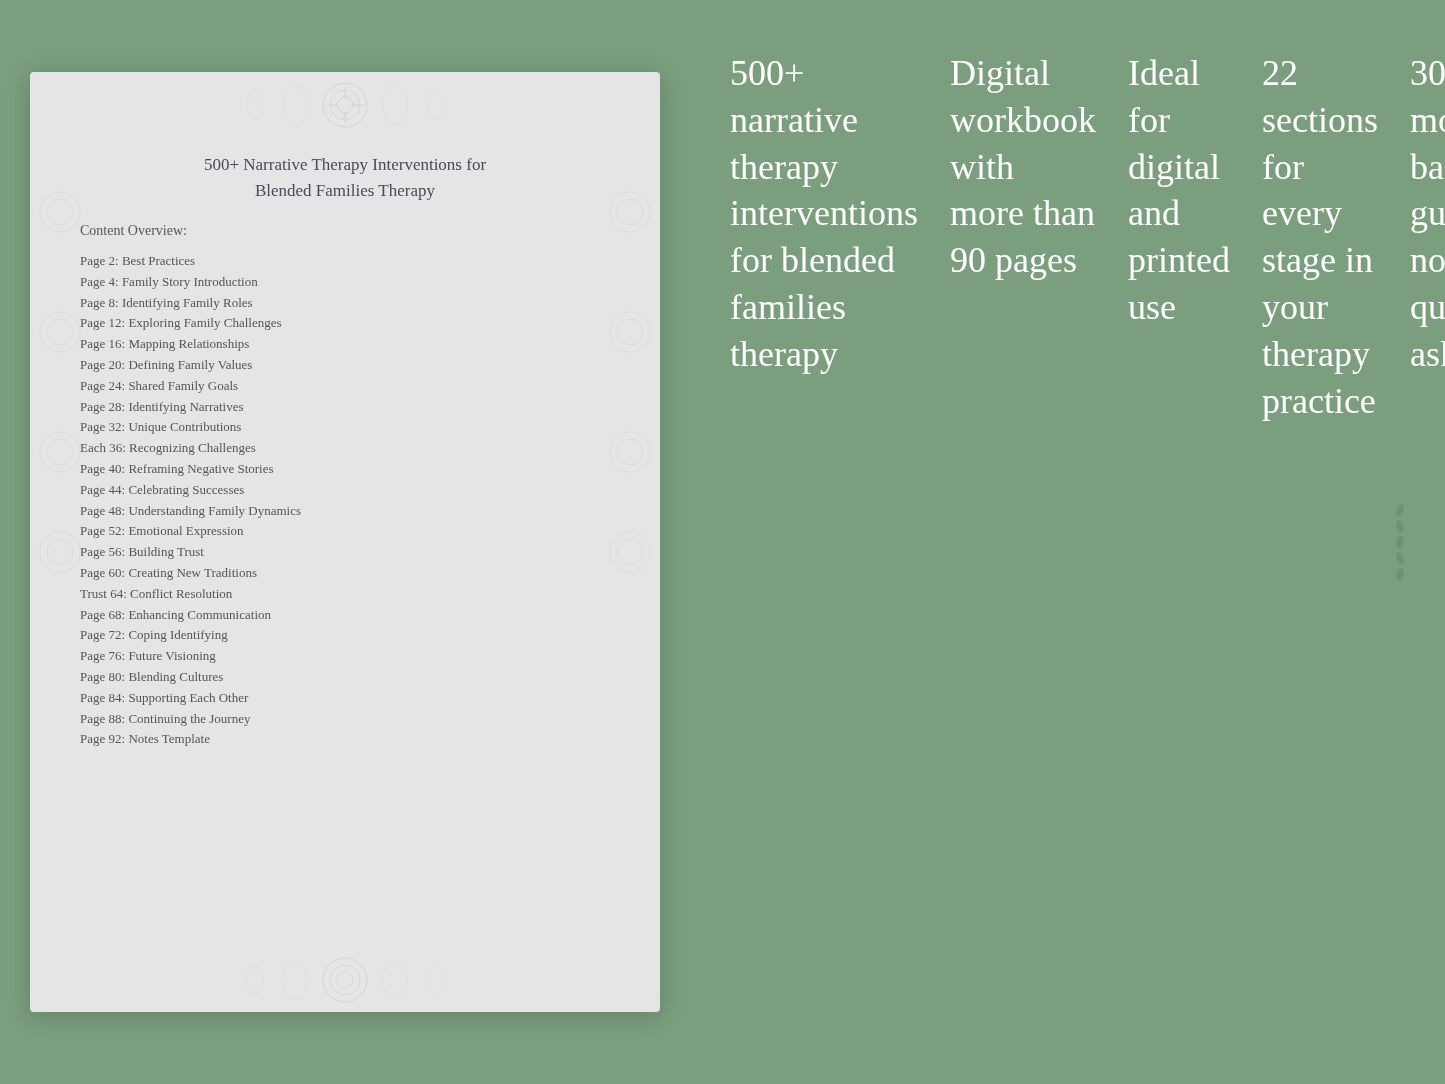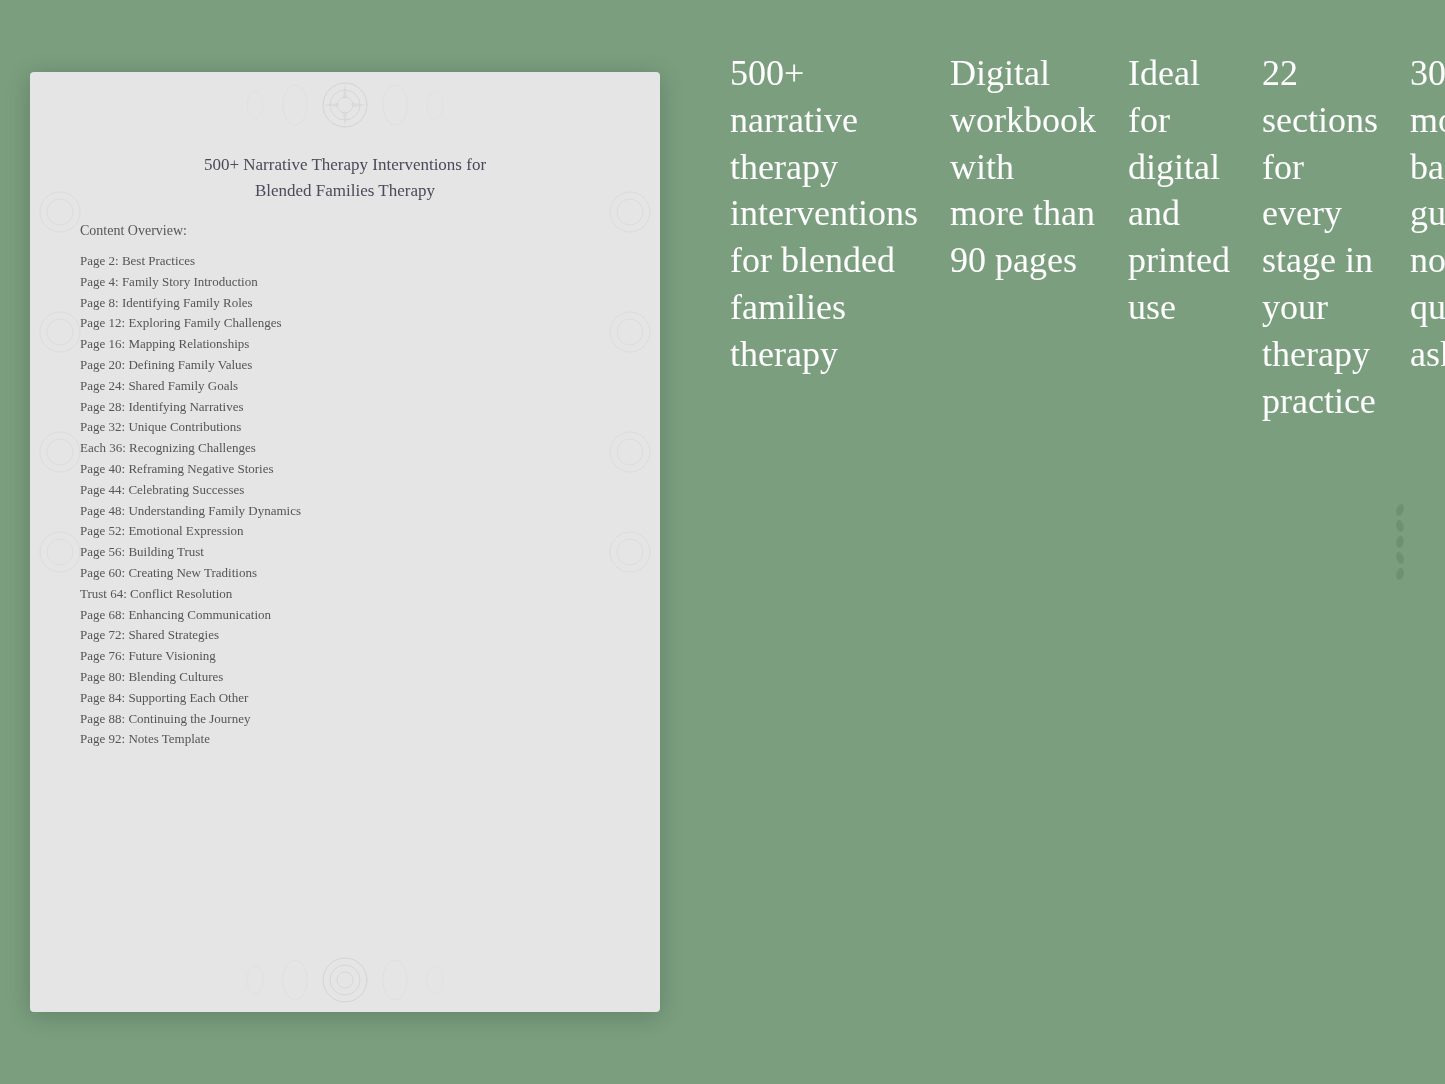--- a/index.html
+++ b/index.html
@@ -258,21 +258,21 @@
         <li class="toc-item">Page 32:  Unique Contributions</li>
         <li class="toc-item">Each 36:  Recognizing Challenges</li>
         <li class="toc-item">Page 40:  Reframing Negative Stories</li>
         <li class="toc-item">Page 44:  Celebrating Successes</li>
         <li class="toc-item">Page 48:  Understanding Family Dynamics</li>
         <li class="toc-item">Page 52:  Emotional Expression</li>
         <li class="toc-item">Page 56:  Building Trust</li>
         <li class="toc-item">Page 60:  Creating New Traditions</li>
         <li class="toc-item">Trust 64:  Conflict Resolution</li>
         <li class="toc-item">Page 68:  Enhancing Communication</li>
-        <li class="toc-item">Page 72:  Shared Strategies</li>
+        <li class="toc-item">Page 72:  Coping Identifying</li>
         <li class="toc-item">Page 76:  Future Visioning</li>
         <li class="toc-item">Page 80:  Blending Cultures</li>
         <li class="toc-item">Page 84:  Supporting Each Other</li>
         <li class="toc-item">Page 88:  Continuing the Journey</li>
         <li class="toc-item">Page 92:  Notes Template</li>
       </ul>
 
     <div class="doc-bottom-decoration">
       <svg width="300" height="55" viewBox="0 0 300 55" xmlns="http://www.w3.org/2000/svg" opacity="0.2">
         <circle cx="150" cy="28" r="22" fill="none" stroke="#888" stroke-width="1"></circle>

